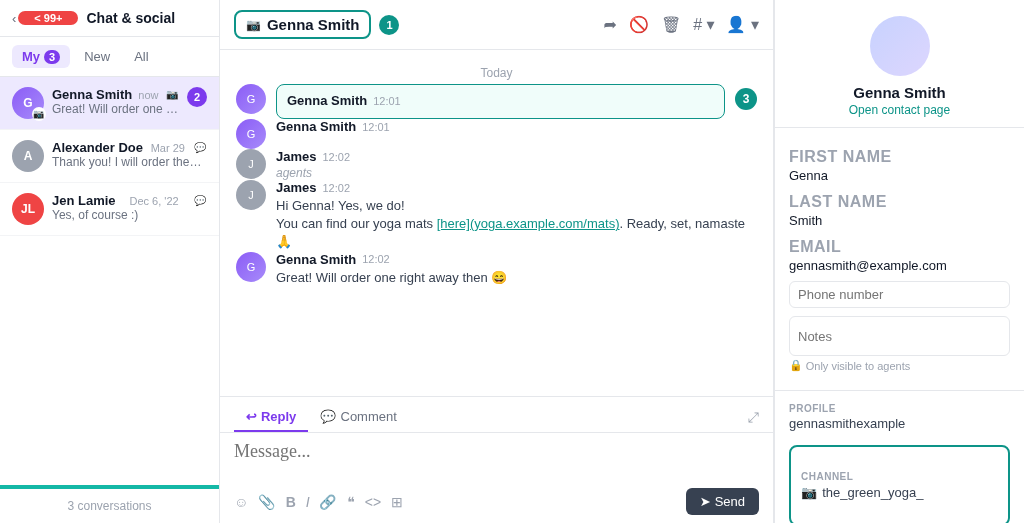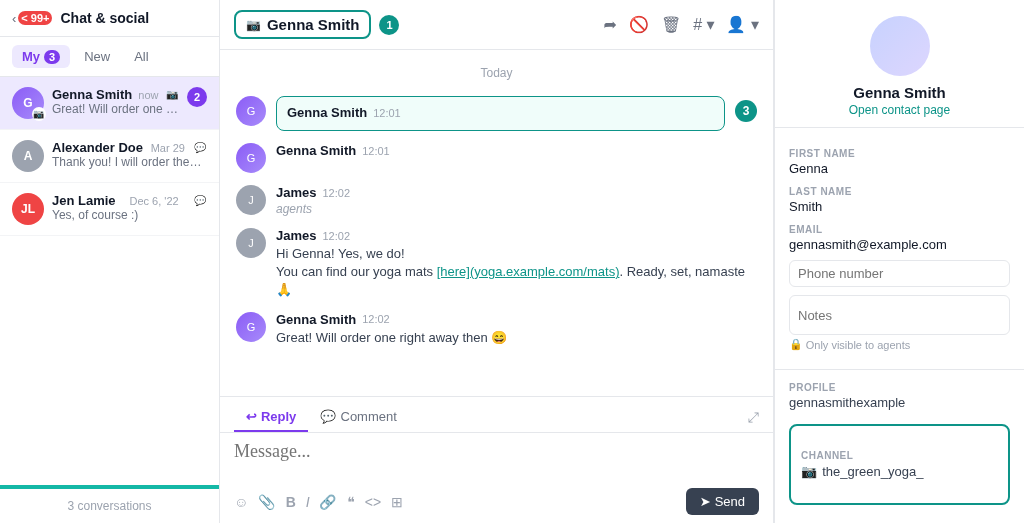--- a/index.html
+++ b/index.html
@@ -2,21 +2,21 @@
 <html><head>
   <meta charset="utf-8">
   <style>
     * { box-sizing: border-box; margin: 0; padding: 0; }
     body { font-family: -apple-system, BlinkMacSystemFont, 'Segoe UI', sans-serif; font-size: 13px; background: #f5f5f5; display: flex; width: 1024px; height: 523px; overflow: hidden; }
 
     
     .sidebar { width: 220px; background: #fff; border-right: 1px solid #e5e7eb; display: flex; flex-direction: column; flex-shrink: 0; }
     .sidebar-header { padding: 10px 12px; display: flex; align-items: center; gap: 8px; border-bottom: 1px solid #e5e7eb; }
     .back-btn { background: none; border: none; cursor: pointer; display: flex; align-items: center; gap: 2px; font-size: 13px; color: #6b7280; }
-    .notification-badge { background: #ef4444; color: #fff; border-radius: 12px; padding: 1px 3px; font-size: 11px; font-weight: 600; }
+    .notification-badge { background: #ef4444; color: #fff; border-radius: 12px; padding: 1px 16px; font-size: 11px; font-weight: 600; }
     .sidebar-title { font-weight: 600; font-size: 14px; color: #111827; }
     .sidebar-tabs { display: flex; padding: 8px 12px; gap: 4px; border-bottom: 1px solid #e5e7eb; }
     .tab-btn { padding: 4px 10px; border-radius: 6px; border: none; background: none; cursor: pointer; font-size: 13px; color: #6b7280; display: flex; align-items: center; gap: 4px; }
     .tab-btn.active { background: #ede9fe; color: #7c3aed; font-weight: 600; }
     .tab-count { background: #7c3aed; color: #fff; border-radius: 10px; padding: 1px 5px; font-size: 11px; }
     .conversation-list { flex: 1; overflow-y: auto; }
     .conv-item { padding: 10px 12px; cursor: pointer; border-bottom: 1px solid #f3f4f6; display: flex; align-items: flex-start; gap: 8px; }
     .conv-item.active { background: #ede9fe; }
     .conv-avatar { width: 32px; height: 32px; border-radius: 50%; background: #d1d5db; flex-shrink: 0; display: flex; align-items: center; justify-content: center; font-size: 12px; font-weight: 600; color: #fff; position: relative; }
     .conv-avatar.purple { background: linear-gradient(135deg, #8b5cf6, #a78bfa); }
@@ -31,21 +31,21 @@
     .conv-footer { padding: 10px 12px; text-align: center; font-size: 12px; color: #9ca3af; border-top: 4px solid #14b8a6; }
     .badge-circle { width: 20px; height: 20px; border-radius: 50%; background: #7c3aed; color: #fff; font-size: 11px; font-weight: 700; display: flex; align-items: center; justify-content: center; flex-shrink: 0; }
 
     
     .main-chat { flex: 1; display: flex; flex-direction: column; background: #fff; border-right: 1px solid #e5e7eb; min-width: 0; }
     .chat-header { display: flex; align-items: center; padding: 10px 14px; border-bottom: 1px solid #e5e7eb; gap: 8px; }
     .chat-header-name { font-weight: 700; font-size: 15px; color: #111827; display: flex; align-items: center; gap: 6px; border: 2px solid #0d9488; border-radius: 8px; padding: 4px 10px; }
     .header-badge { background: #0d9488; color: #fff; border-radius: 50%; width: 20px; height: 20px; display: flex; align-items: center; justify-content: center; font-size: 11px; font-weight: 700; }
     .header-actions { display: flex; align-items: center; gap: 12px; margin-left: auto; }
     .header-icon-btn { background: none; border: none; cursor: pointer; color: #6b7280; font-size: 16px; display: flex; align-items: center; }
-    .chat-messages { flex: 1; overflow-y: auto; padding: 12px 16px; display: flex; flex-direction: column; gap: 12px; }
+    .chat-messages { flex: 1; overflow-y: auto; padding: 12px 16px; display: flex; flex-direction: column; }
     .date-divider { text-align: center; font-size: 12px; color: #9ca3af; margin: 4px 0; }
     .msg-avatar { width: 30px; height: 30px; border-radius: 50%; background: #d1d5db; flex-shrink: 0; display: flex; align-items: center; justify-content: center; font-size: 11px; color: #fff; overflow: hidden; }
     .msg-body { flex: 1; }
     .msg-name-row { display: flex; align-items: center; gap: 6px; margin-bottom: 2px; }
     .msg-name { font-weight: 600; font-size: 13px; color: #111827; }
     .msg-time { font-size: 11px; color: #9ca3af; }
     .msg-sub { font-size: 12px; color: #9ca3af; font-style: italic; }
     .msg-sub a { color: #0d9488; text-decoration: none; }
     .msg-text { font-size: 13px; color: #374151; line-height: 1.4; }
     .msg-text a { color: #0d9488; }
@@ -63,21 +63,21 @@
     .expand-btn { color: #9ca3af; font-size: 14px; cursor: pointer; }
 
     
     .right-panel { width: 250px; background: #fff; border-left: 1px solid #e5e7eb; overflow-y: auto; flex-shrink: 0; }
     .contact-header { display: flex; flex-direction: column; align-items: center; padding: 16px 12px 10px; border-bottom: 1px solid #e5e7eb; }
     .contact-avatar { width: 60px; height: 60px; border-radius: 50%; background: #d1d5db; margin-bottom: 8px; overflow: hidden; display: flex; align-items: center; justify-content: center; }
     .contact-avatar-placeholder { width: 100%; height: 100%; background: linear-gradient(135deg, #c7d2fe, #ddd6fe); }
     .contact-name { font-weight: 700; font-size: 15px; color: #111827; margin-bottom: 2px; }
     .contact-link { color: #0d9488; font-size: 12px; text-decoration: none; cursor: pointer; }
     .contact-fields { padding: 10px 14px; }
-    .field-label { font-size: 10px; color: #9ca3af; text-transform: uppercase; font-weight: 600; letter-spacing: 0.5px; margin-bottom: 2px; margin-top: 10px; }
+    .field-label { font-size: 16px; color: #9ca3af; text-transform: uppercase; font-weight: 600; letter-spacing: 0.5px; margin-bottom: 2px; margin-top: 10px; }
     .field-value { font-size: 13px; color: #111827; }
     .field-input { width: 100%; border: 1px solid #e5e7eb; border-radius: 6px; padding: 5px 8px; font-size: 13px; color: #9ca3af; margin-top: 2px; outline: none; }
     .field-note { font-size: 11px; color: #9ca3af; display: flex; align-items: center; gap: 3px; margin-top: 3px; }
     .section-divider { border: none; border-top: 1px solid #e5e7eb; margin: 8px 0; }
     .profile-section { padding: 4px 14px 10px; }
     .profile-label { font-size: 10px; color: #9ca3af; text-transform: uppercase; font-weight: 600; letter-spacing: 0.5px; margin-bottom: 2px; }
     .profile-value { font-size: 13px; color: #374151; }
     .channel-box { border: 2px solid #0d9488; border-radius: 8px; margin: 4px 14px 12px; padding: 24px 10px; }
     .channel-label { font-size: 10px; color: #9ca3af; text-transform: uppercase; font-weight: 600; letter-spacing: 0.5px; margin-bottom: 3px; }
     .channel-value { font-size: 13px; color: #374151; display: flex; align-items: center; gap: 5px; }

